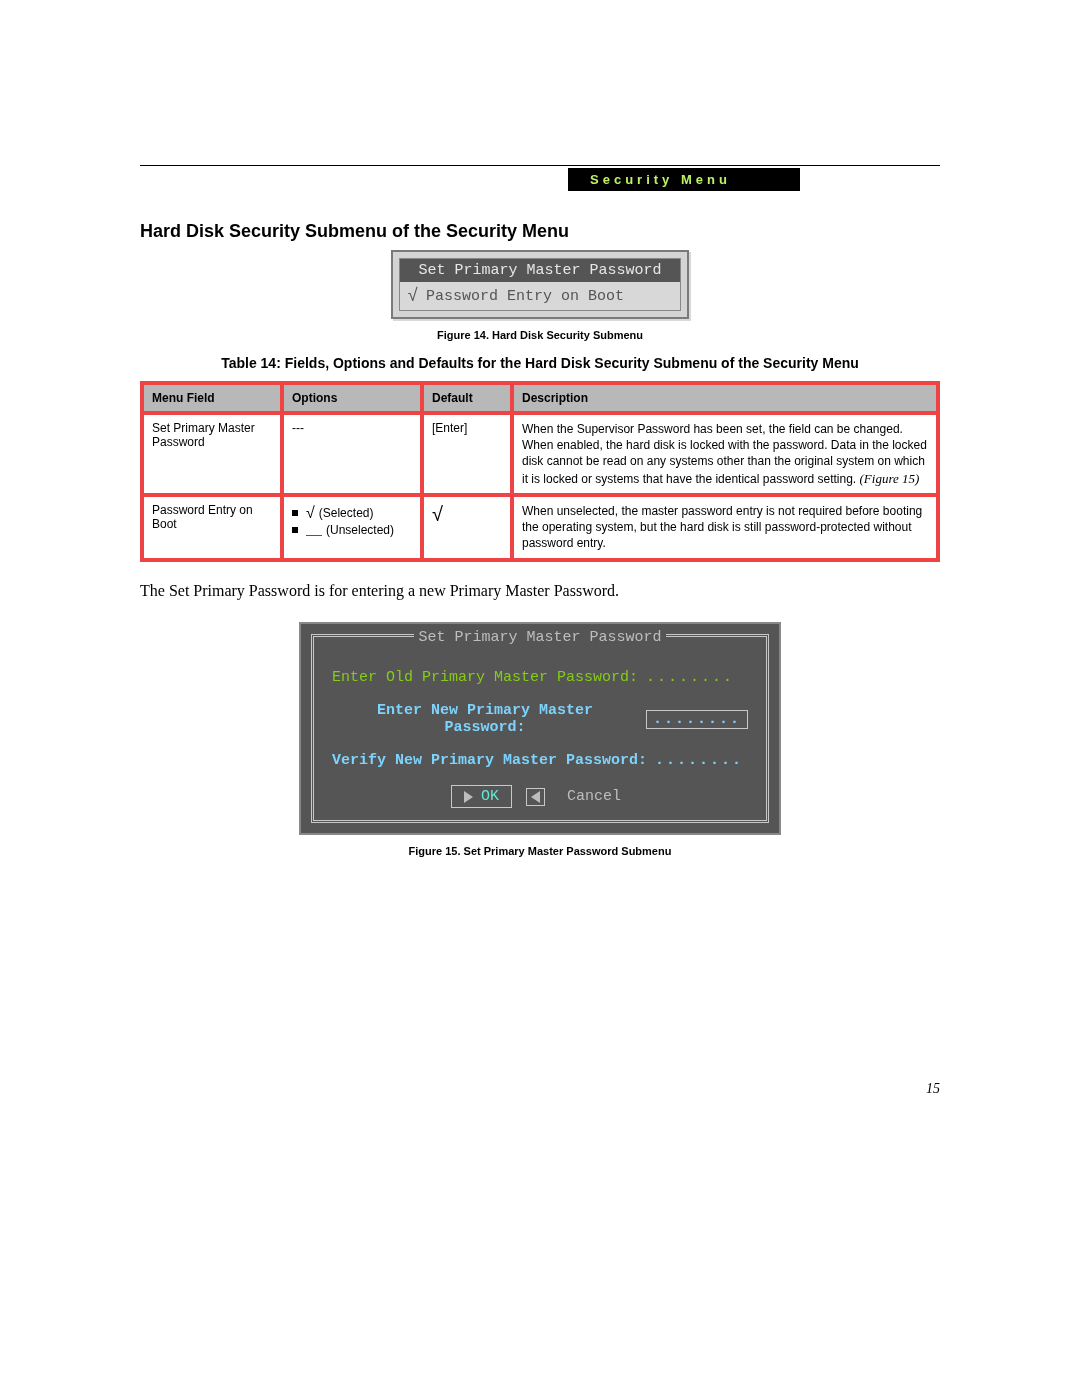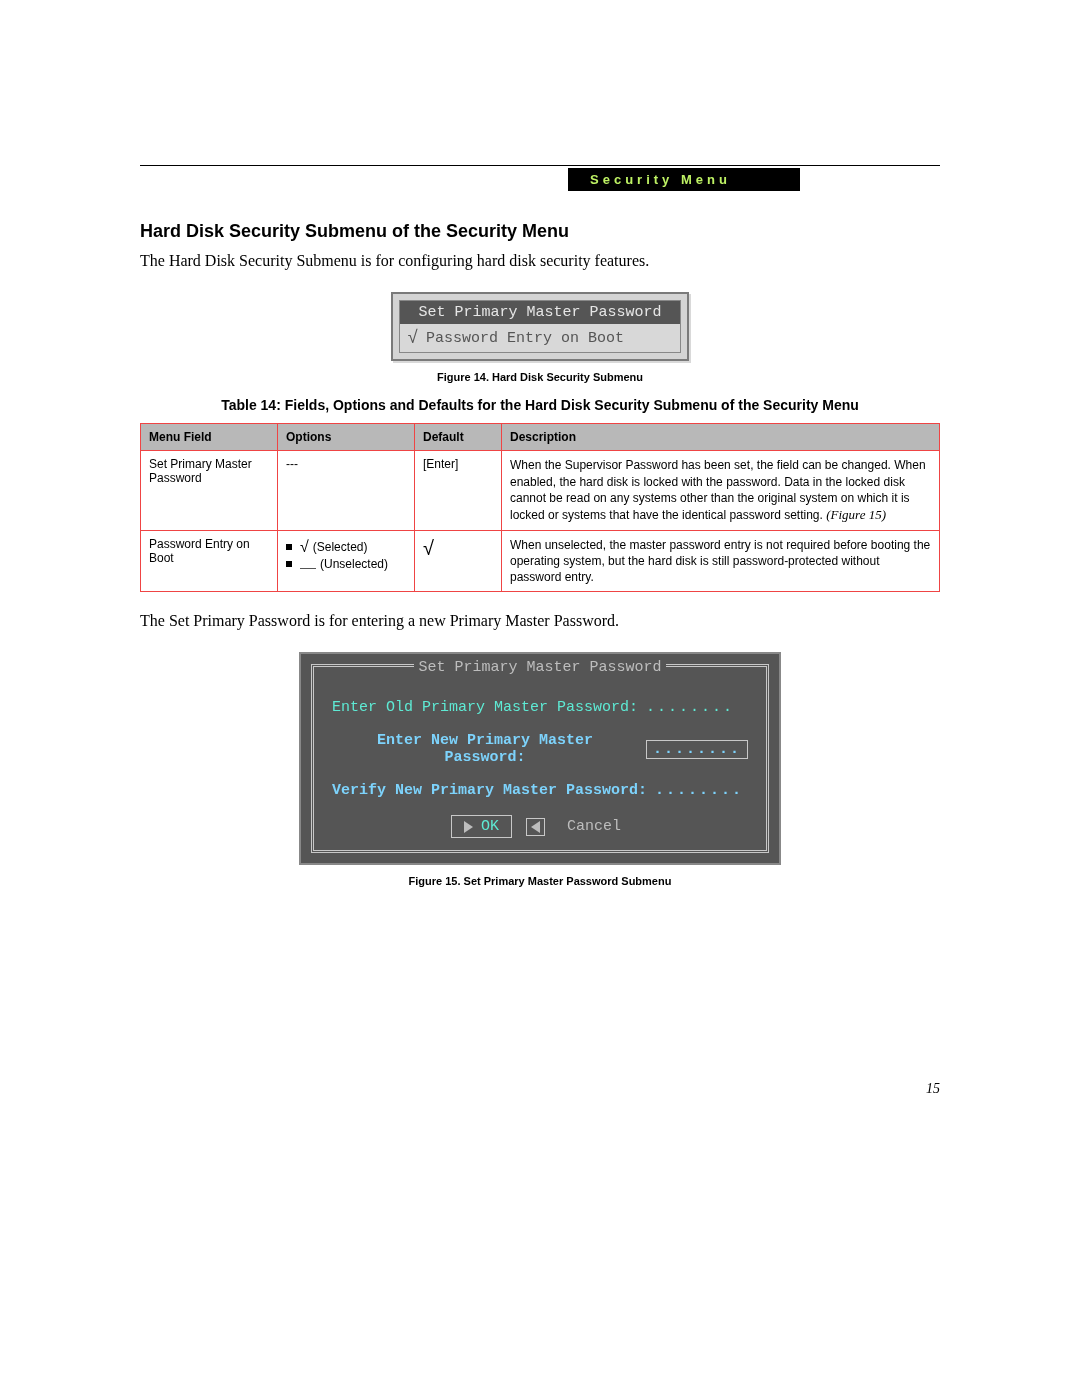--- a/index.html
+++ b/index.html
@@ -99,21 +99,21 @@
     font-size: 14px;
     margin: 6px 0 10px 0;
   }
   table.fields {
     width: 100%;
     border-collapse: collapse;
     font-family: Arial, Helvetica, sans-serif;
     font-size: 12px;
   }
   table.fields th, table.fields td {
-    border: 1px solid #ef4444;
+    border: 4px solid #ef4444;
     padding: 6px 8px;
     vertical-align: top;
     text-align: left;
   }
   table.fields th {
     background: #b8b8b8;
     font-weight: bold;
   }
   .col-menu { width: 120px; }
   .col-opt  { width: 120px; }
@@ -147,21 +147,21 @@
   .fig15-title {
     background:#555;
     color:#bdbdbd;
     font-family:'Courier New', monospace;
     font-size:15px;
     padding: 0 4px;
   }
   .fig15-line {
     font-family:'Courier New', monospace;
     font-size:15px;
-    color:#5eead4;
+    color:#84cc16;
     margin: 16px 0;
     display:flex;
     align-items:center;
   }
   .fig15-line.bold { color:#7dd3fc; font-weight:bold; }
   .dots { letter-spacing:2px; margin-left:8px; }
   .dots-box {
     border:1px solid #c8c8c8;
     padding: 0 6px;
     margin-left:8px;
@@ -202,21 +202,20 @@
   }
 </style>
 </head>
 <body>
 
 <div class="page">
   <div class="top-rule"></div>
   <div class="header-bar">Security Menu</div>
 
   <div class="section-title">Hard Disk Security Submenu of the Security Menu</div>
-  <div class="body-text">The Hard Disk Security Submenu is for configuring hard disk security features.</div>
 
   <div class="fig14-wrap">
     <div class="fig14">
       <div class="fig14-inner">
         <div class="fig14-row1">Set Primary Master Password</div>
         <div class="fig14-row2">
           <span class="fig14-check">√</span>
           <span>Password Entry on Boot</span>
         </div>
       </div>

